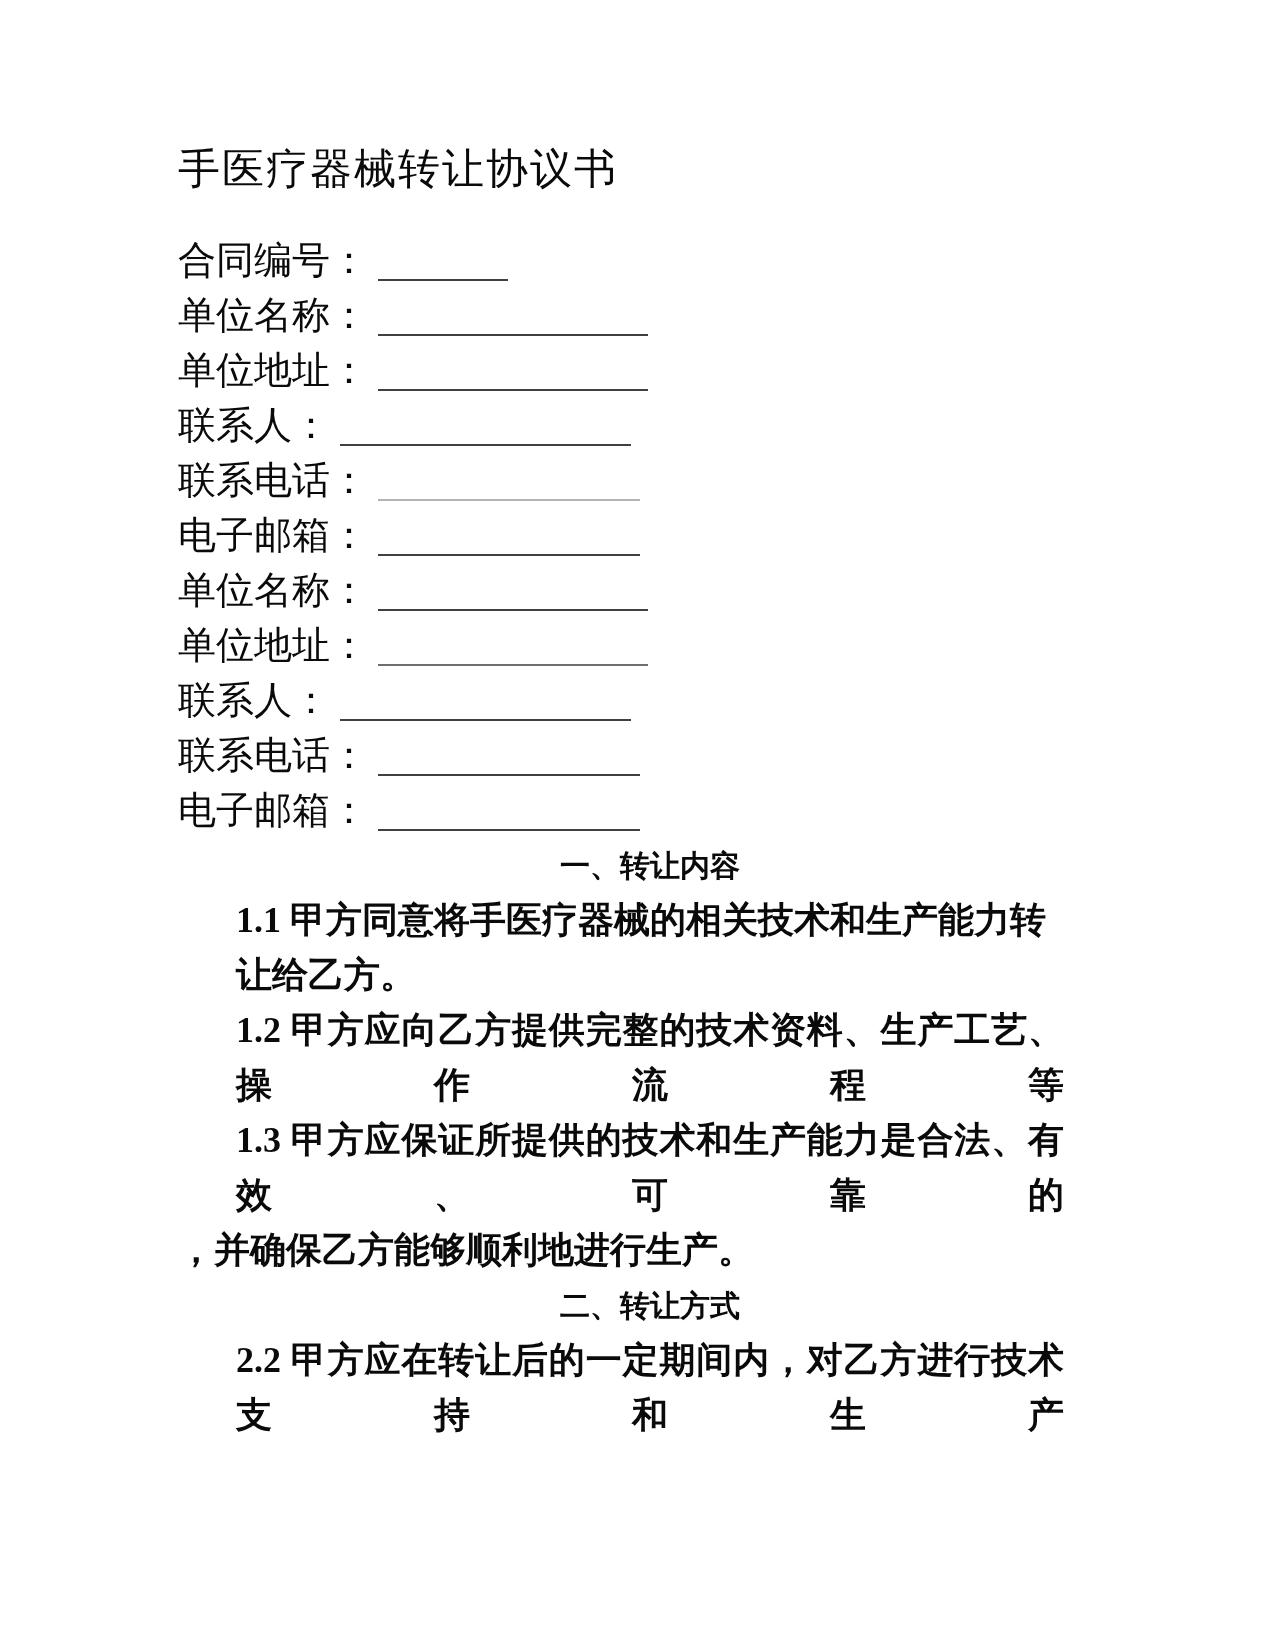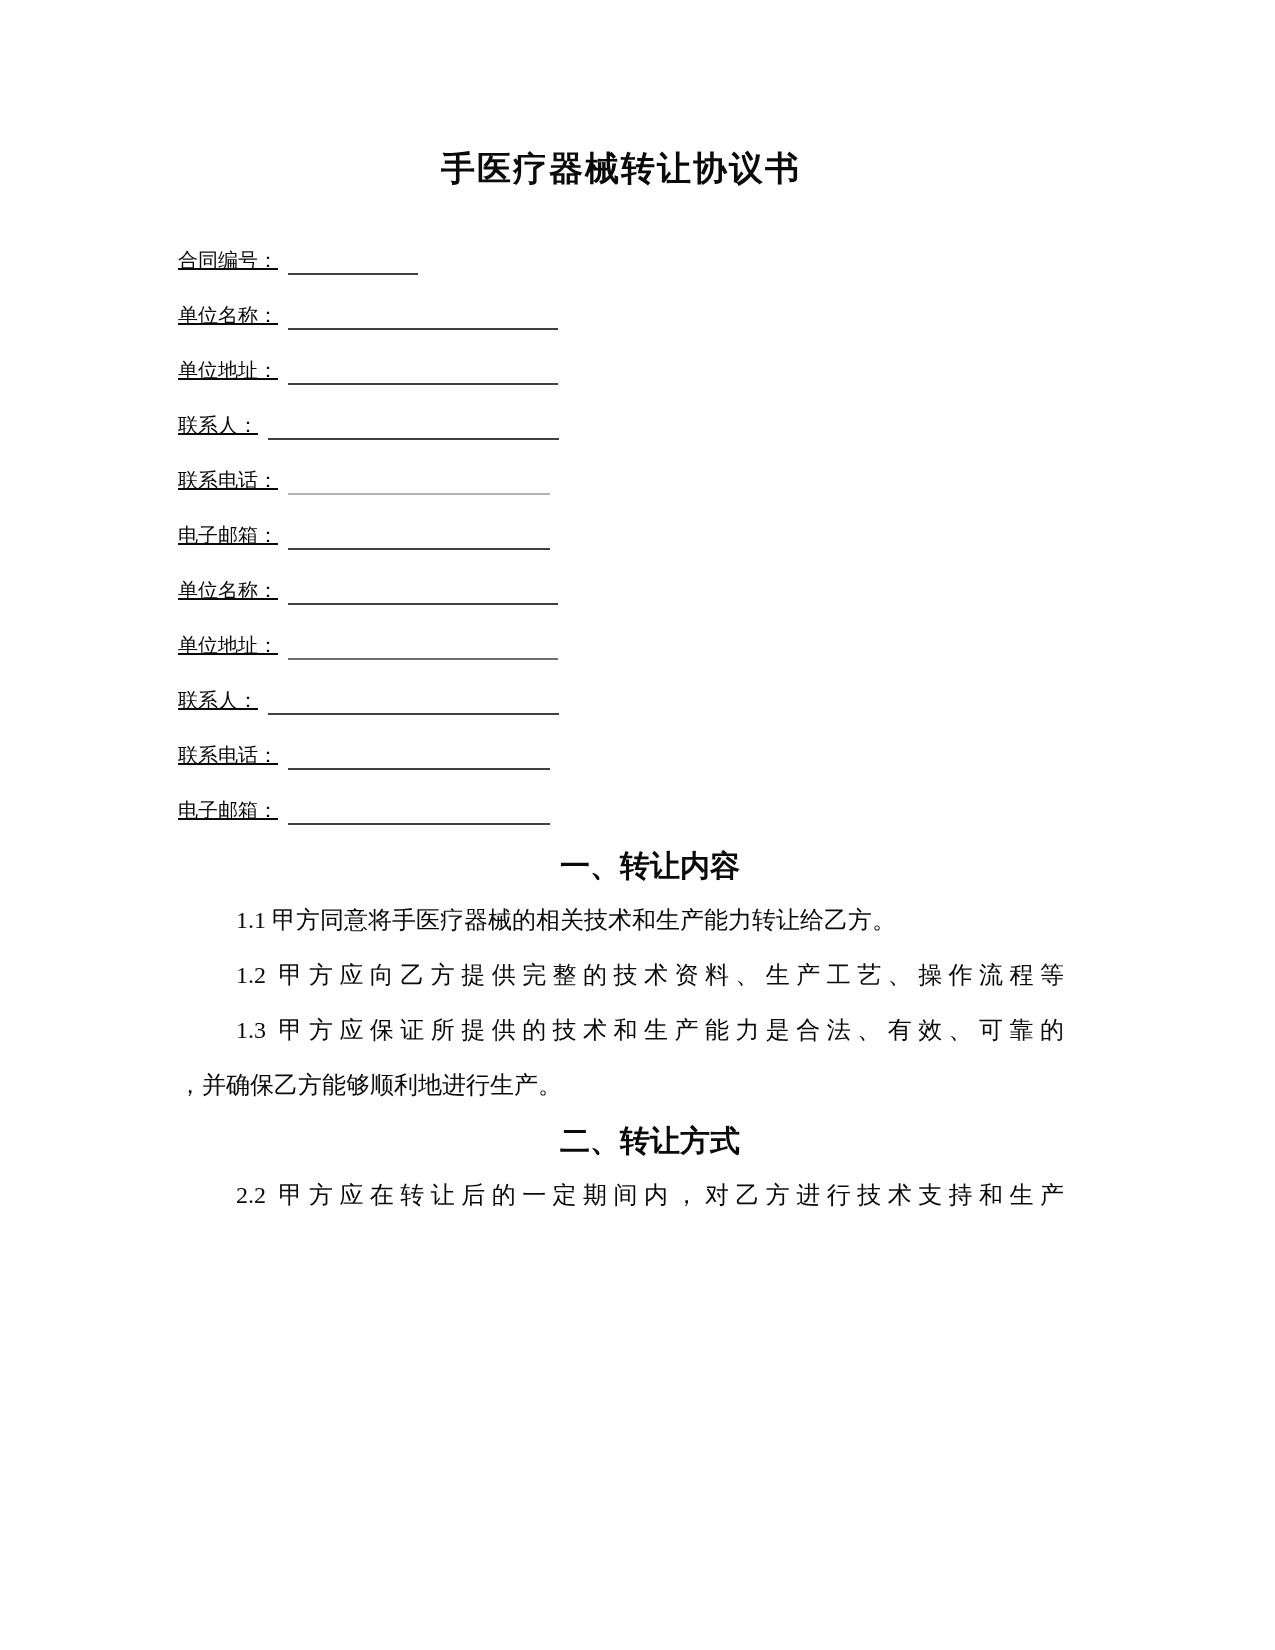--- a/index.html
+++ b/index.html
@@ -7,52 +7,51 @@
     width: 1275px;
     height: 1650px;
     background: #ffffff;
     color: #0a0a0a;
     font-family: "Liberation Serif", "DejaVu Serif", serif;
   }
   .doc { padding: 138px 0 0 178px; }
   .content { width: 886px; }
   .title {
     width: 886px;
-    text-align: center;
-    font-size: 34px;
-    font-weight: 700;
+    font-size: 42px;
+    font-weight: 400;
     line-height: 62px;
     letter-spacing: 2px;
     margin-bottom: 33px;
   }
   .field-row {
-    font-size: 20px;
+    font-size: 38px;
     line-height: 55px;
     height: 55px;
     white-space: nowrap;
-    text-decoration: underline;
   }
   .blank {
     display: inline-block;
     height: 34px;
     border-bottom: 2px solid #404040;
     vertical-align: -8px;
     margin-left: 10px;
   }
   .heading {
     font-family: "Liberation Sans", "DejaVu Sans", sans-serif;
     font-weight: 700;
     font-size: 30px;
     line-height: 55px;
     padding-left: 58px;
     text-align: center;
   }
   .line {
-    font-size: 24px;
+    font-size: 36px;
     line-height: 55px;
+    font-weight: bold;
   }
   .line.indent { padding-left: 58px; }
   .line.justify { text-align: justify; text-align-last: justify; }
 </style>
 </head>
 <body>
 
 <div class="doc">
 
   <div class="title">手医疗器械转让协议书</div>

